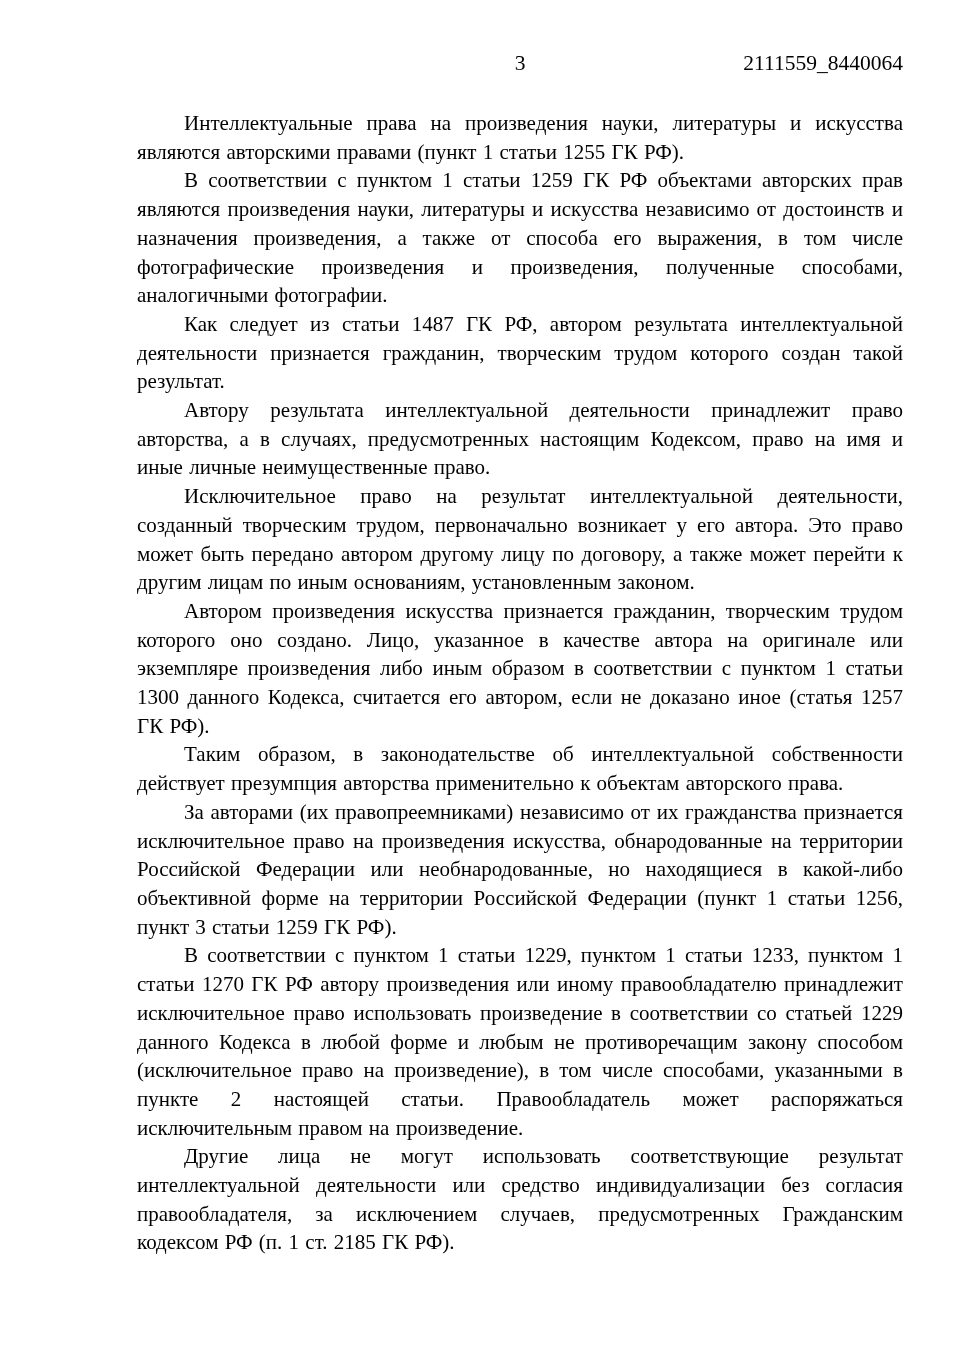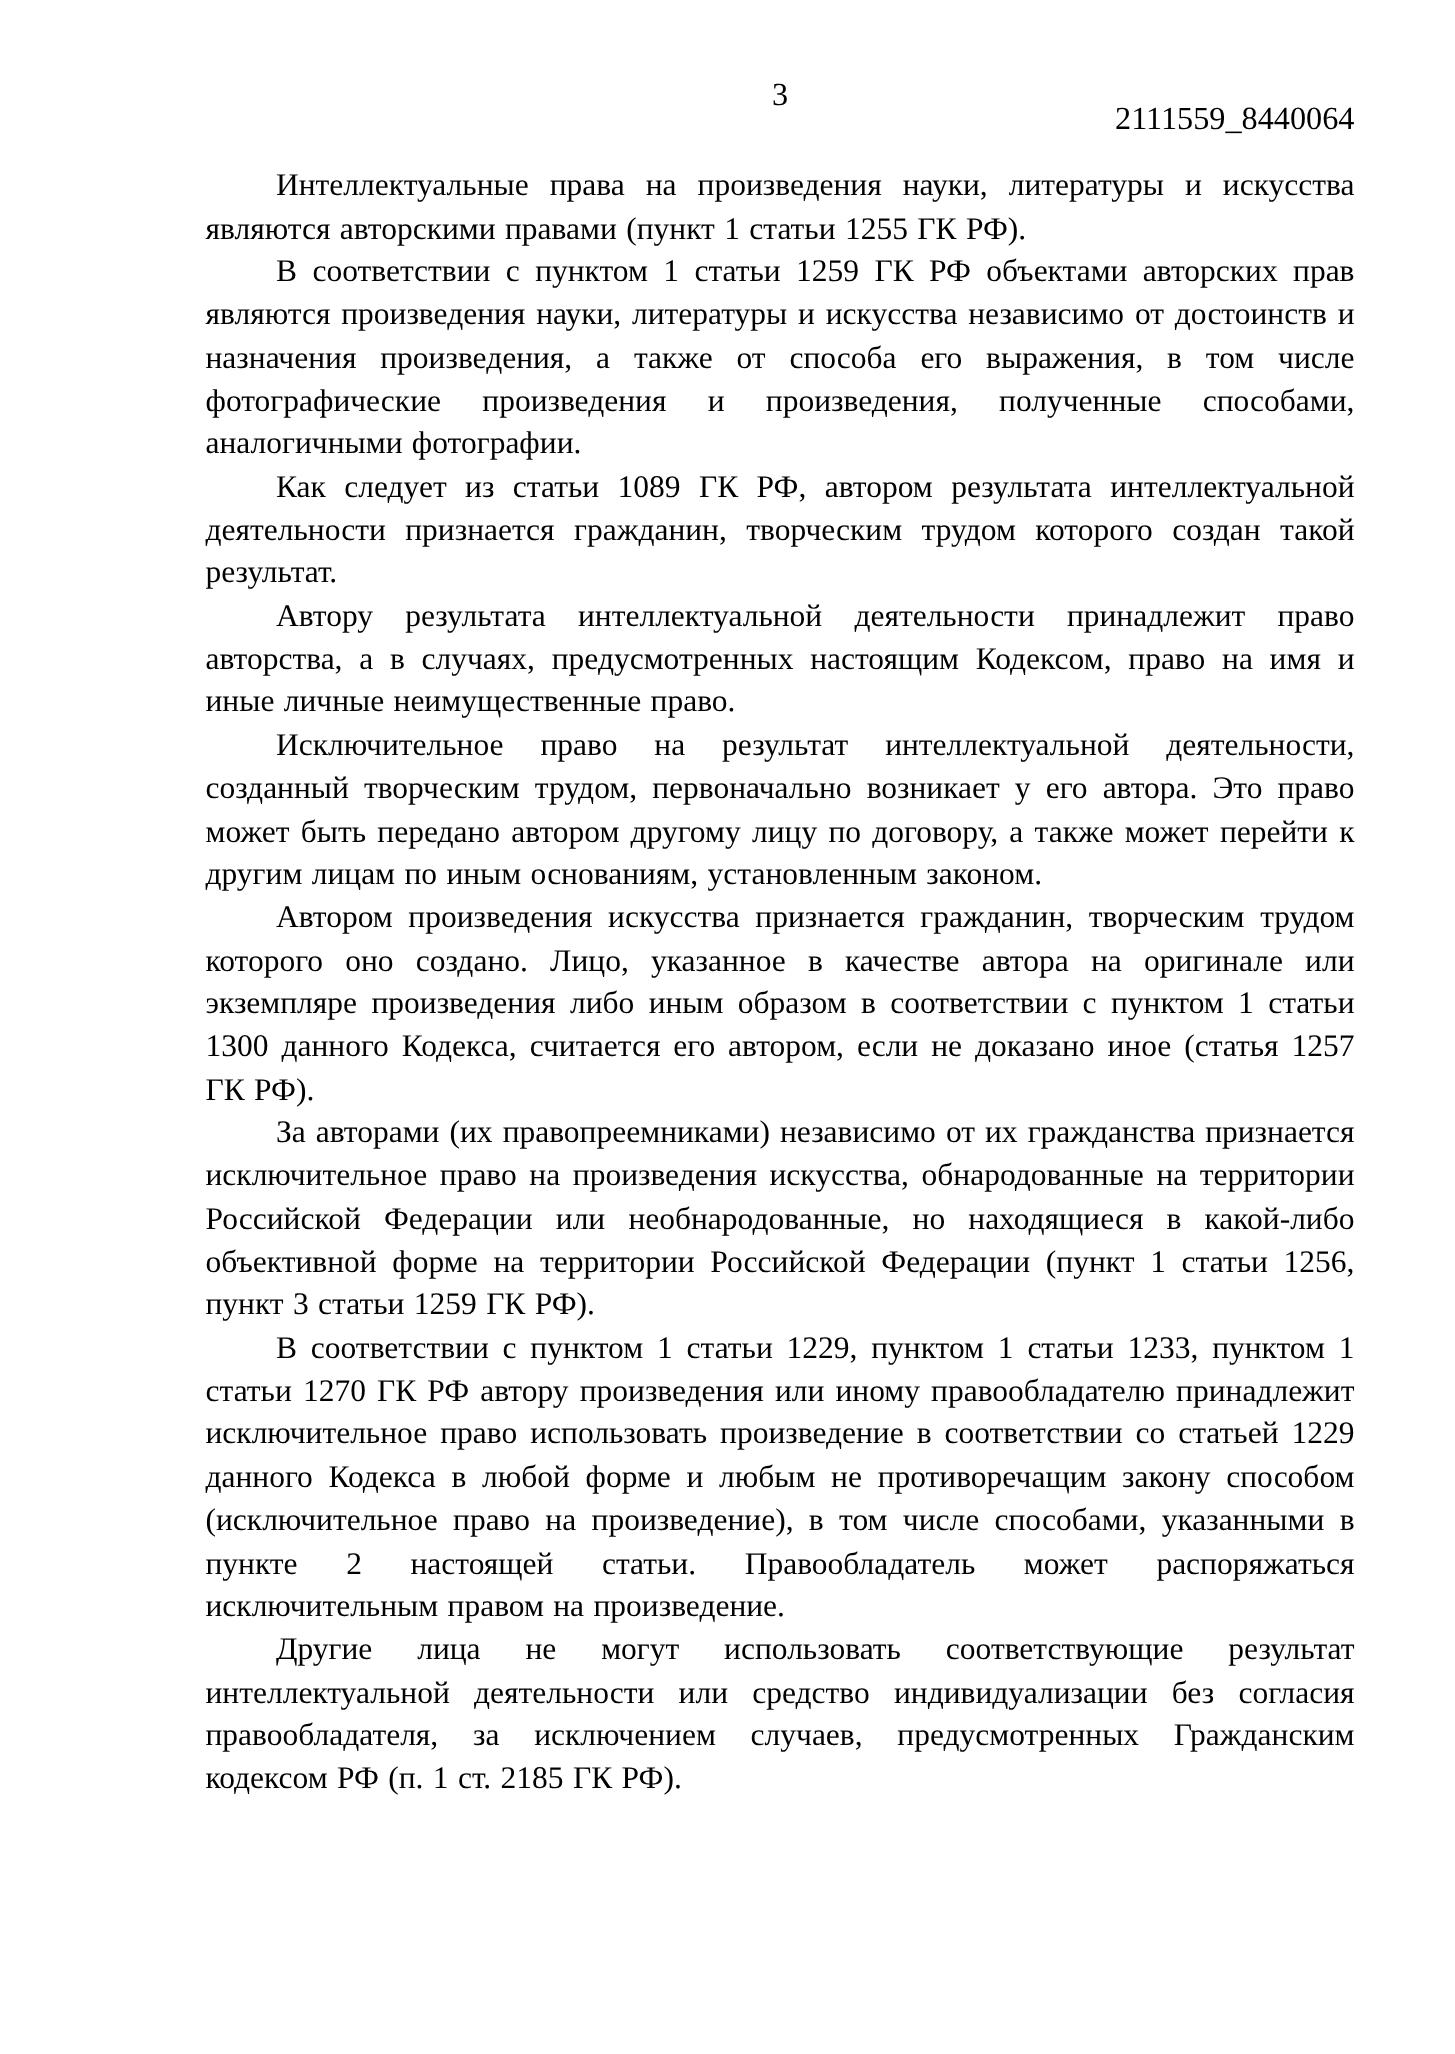--- a/index.html
+++ b/index.html
@@ -28,21 +28,21 @@
   .page-number {
     position: absolute;
     left: 0;
     right: 0;
     top: 0;
     text-align: center;
   }
   .doc-id {
     position: absolute;
     right: 0;
-    top: 16px;
+    top: 0;
     white-space: nowrap;
   }
   .content {
     position: absolute;
     top: 109px;
     left: 137px;
     width: 766px;
   }
   .content p {
     margin: 0;
@@ -59,21 +59,22 @@
 <body>
 
 <div class="page">
   <div class="header">
     <span class="page-number">3</span>
     <span class="doc-id">2111559_8440064</span>
   </div>
   <div class="content">
     <p>Интеллектуальные права на произведения науки, литературы и искусства являются авторскими правами (пункт 1 статьи 1255 ГК РФ).</p>
     <p>В соответствии с пунктом 1 статьи 1259 ГК РФ объектами авторских прав являются произведения науки, литературы и искусства независимо от достоинств и назначения произведения, а также от способа его выражения, в том числе фотографические произведения и произведения, полученные способами, аналогичными фотографии.</p>
-    <p>Как следует из статьи 1089 ГК РФ, автором результата интеллектуальной деятельности признается гражданин, творческим трудом которого создан такой результат.</p>
+    <p>Как следует из статьи 1487 ГК РФ, автором результата интеллектуальной деятельности признается гражданин, творческим трудом которого создан такой результат.</p>
     <p>Автору результата интеллектуальной деятельности принадлежит право авторства, а в случаях, предусмотренных настоящим Кодексом, право на имя и иные личные неимущественные право.</p>
     <p>Исключительное право на результат интеллектуальной деятельности, созданный творческим трудом, первоначально возникает у его автора. Это право может быть передано автором другому лицу по договору, а также может перейти к другим лицам по иным основаниям, установленным законом.</p>
     <p>Автором произведения искусства признается гражданин, творческим трудом которого оно создано. Лицо, указанное в качестве автора на оригинале или экземпляре произведения либо иным образом в соответствии с пунктом 1 статьи 1300 данного Кодекса, считается его автором, если не доказано иное (статья 1257 ГК РФ).</p>
+    <p>Таким образом, в законодательстве об интеллектуальной собственности действует презумпция авторства применительно к объектам авторского права.</p>
     <p>За авторами (их правопреемниками) независимо от их гражданства признается исключительное право на произведения искусства, обнародованные на территории Российской Федерации или необнародованные, но находящиеся в какой-либо объективной форме на территории Российской Федерации (пункт 1 статьи 1256, пункт 3 статьи 1259 ГК РФ).</p>
     <p>В соответствии с пунктом 1 статьи 1229, пунктом 1 статьи 1233, пунктом 1 статьи 1270 ГК РФ автору произведения или иному правообладателю принадлежит исключительное право использовать произведение в соответствии со статьей 1229 данного Кодекса в любой форме и любым не противоречащим закону способом (исключительное право на произведение), в том числе способами, указанными в пункте 2 настоящей статьи. Правообладатель может распоряжаться исключительным правом на произведение.</p>
     <p>Другие лица не могут использовать соответствующие результат интеллектуальной деятельности или средство индивидуализации без согласия правообладателя, за исключением случаев, предусмотренных Гражданским кодексом РФ (п. 1 ст. 2185 ГК РФ).</p>
   </div>
 </div>
 
 </body></html>

